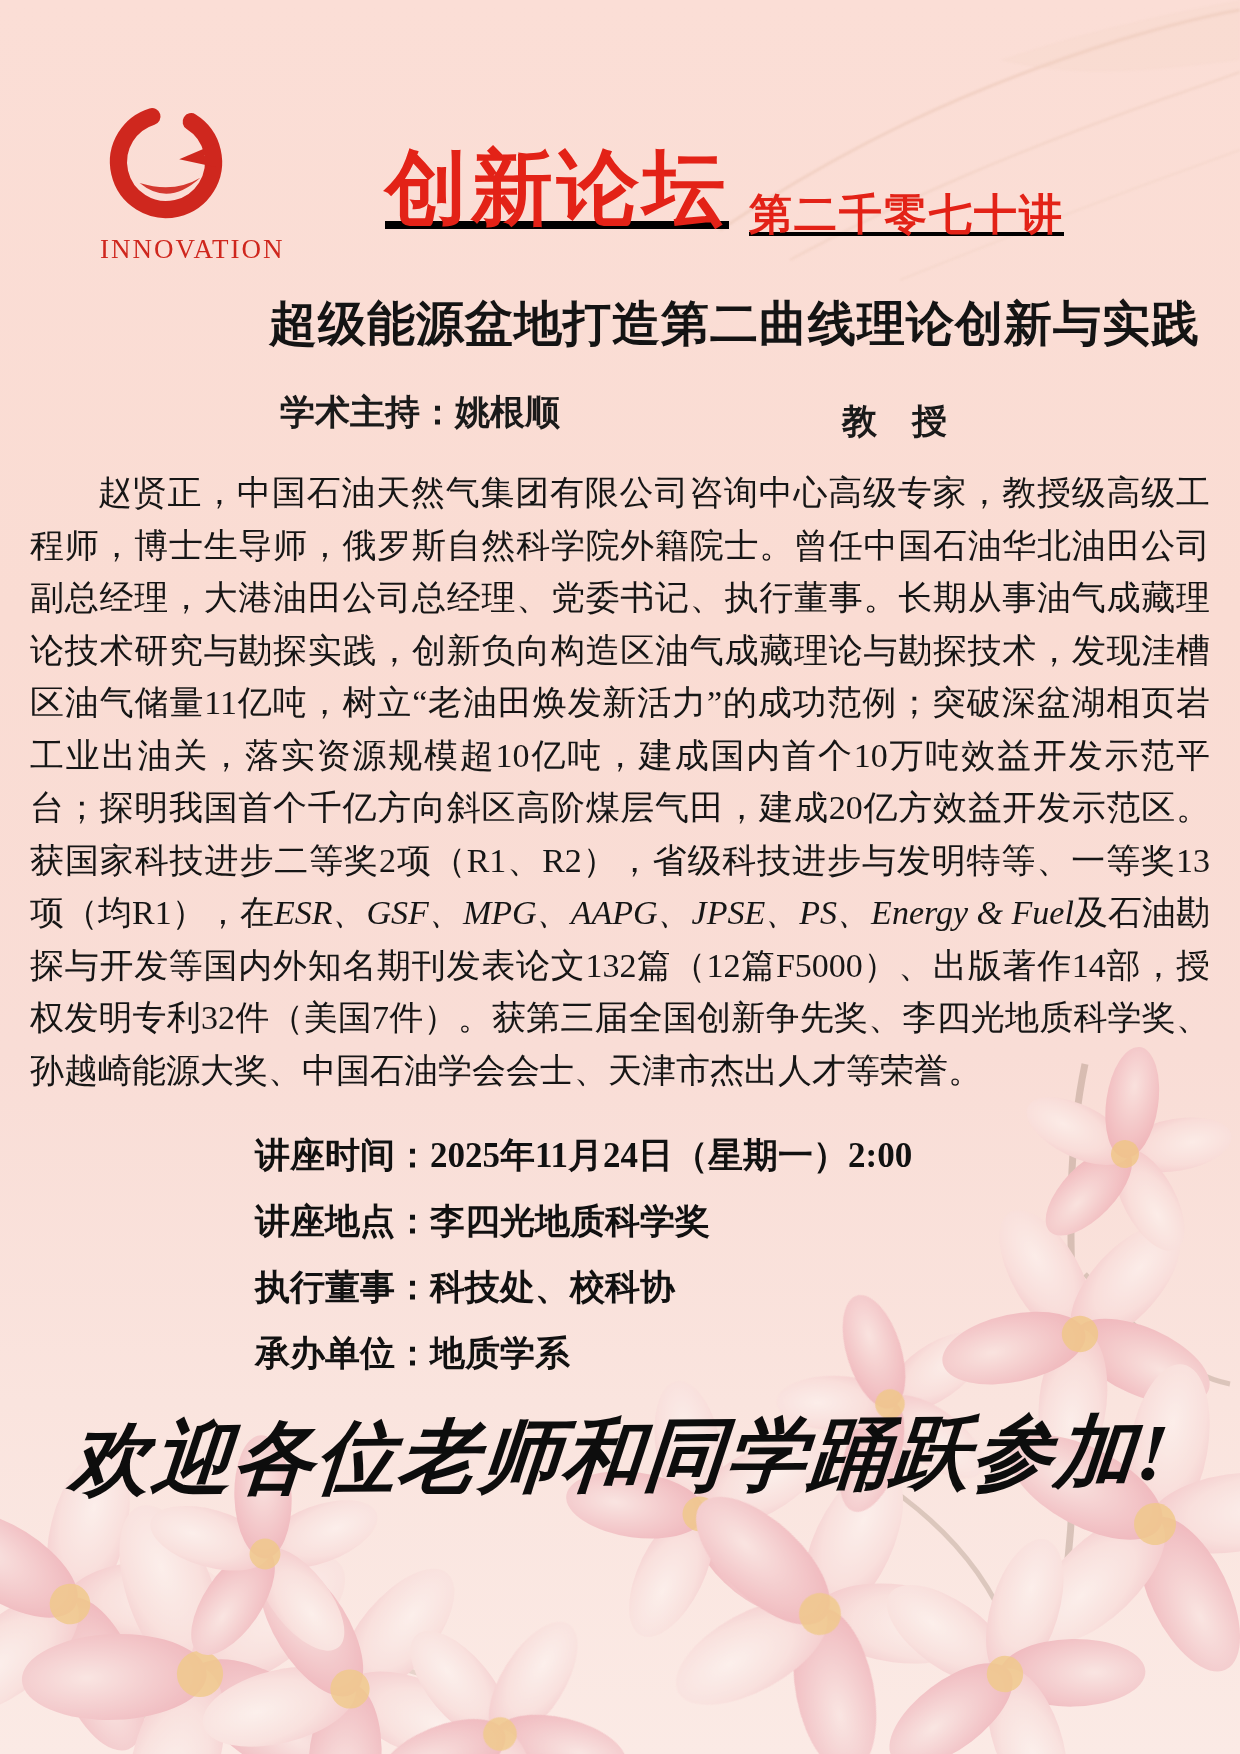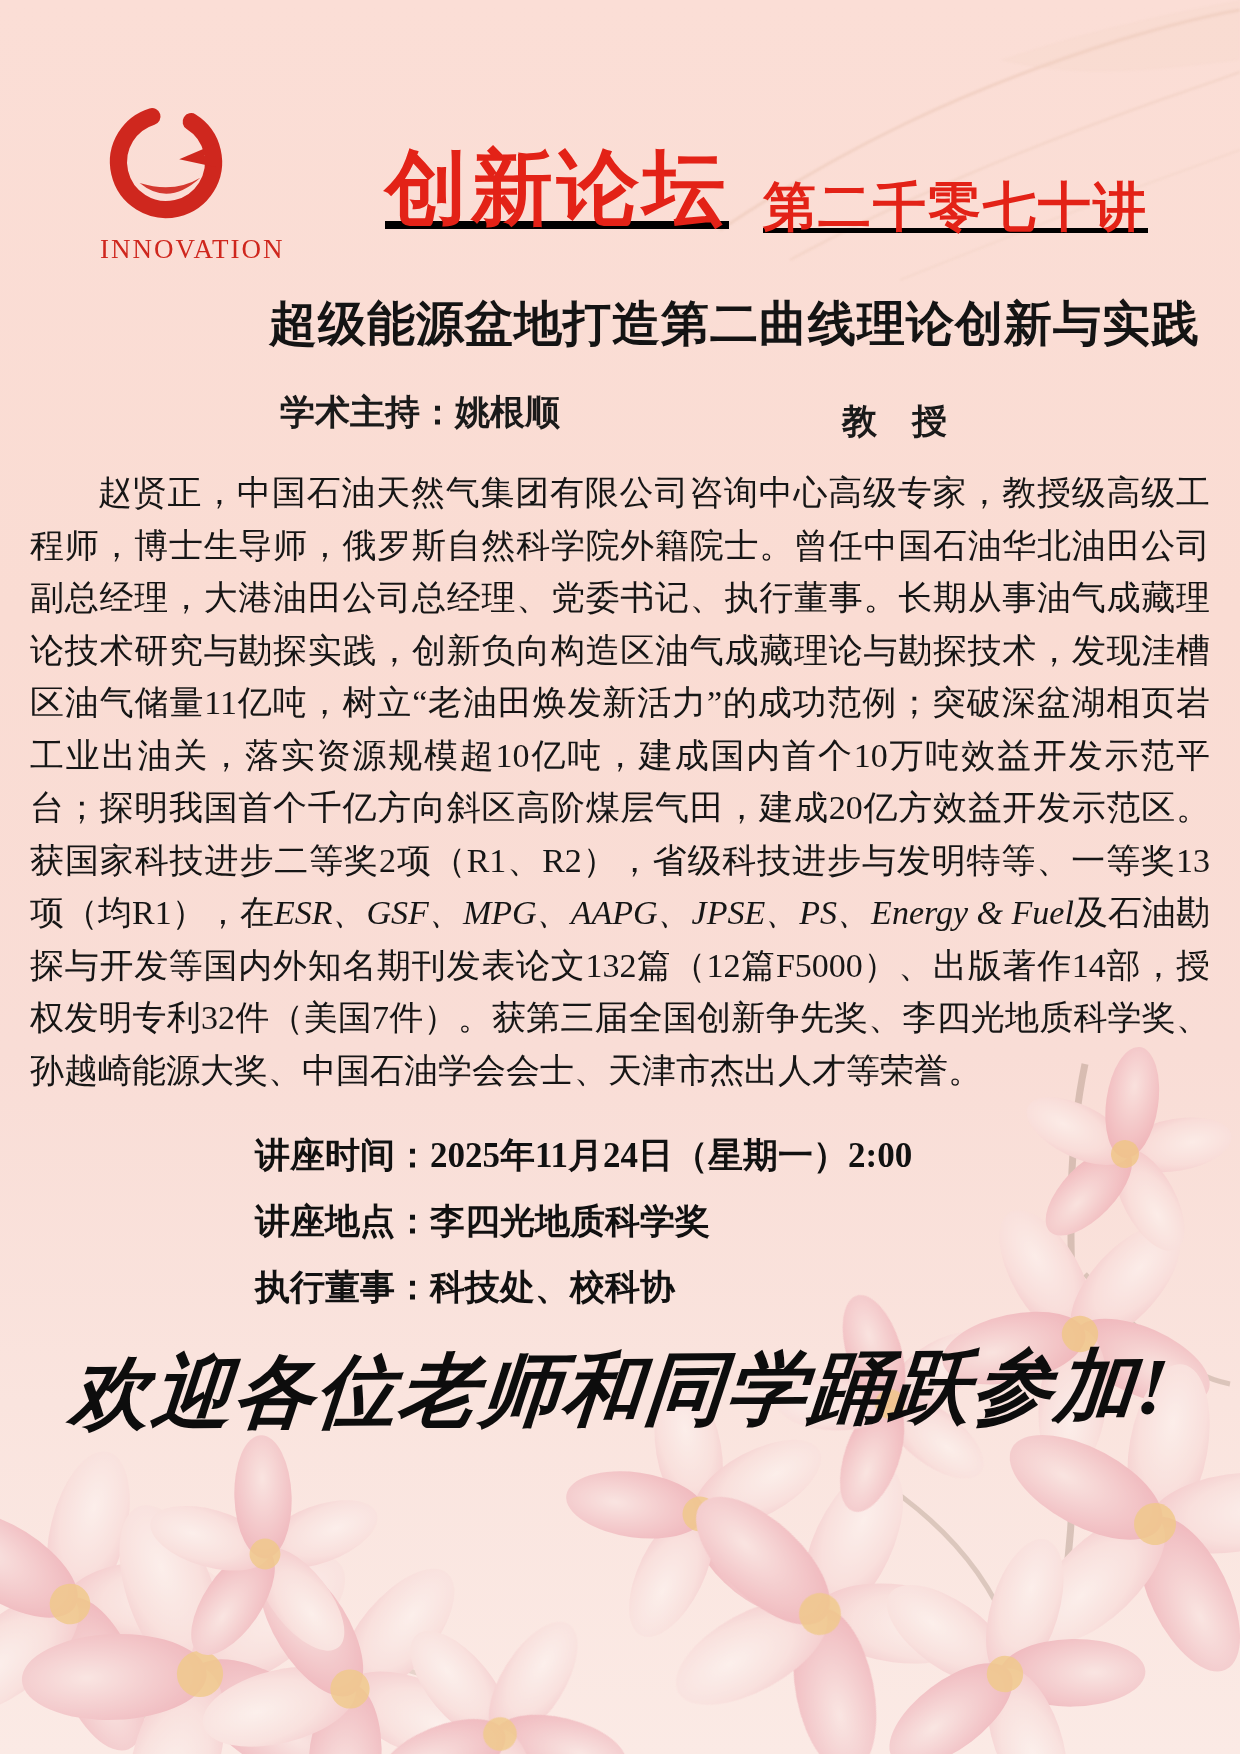--- a/index.html
+++ b/index.html
@@ -13,21 +13,21 @@
   .flowers{left:0;bottom:0;}
   .content{position:relative;z-index:2;}
 
   
   .header{display:flex;align-items:flex-start;padding:96px 0 0 100px;}
   .logo{width:215px;display:flex;flex-direction:column;align-items:flex-start;}
   .logo-text{color:#cf271e;font-size:27px;letter-spacing:2px;margin-top:6px;font-weight:400;}
   .forum-line{display:flex;align-items:flex-end;margin:38px 0 0 70px;text-decoration:underline;}
   .forum-title{color:#e32217;font-size:82px;font-weight:900;letter-spacing:4px;
     font-family:"Liberation Sans","DejaVu Sans",sans-serif;}
-  .lecture-no{color:#e32217;font-size:53px;font-weight:700;margin-left:34px;letter-spacing:2px;}
+  .lecture-no{color:#e32217;font-size:43px;font-weight:700;margin-left:20px;letter-spacing:2px;}
 
   
   .main-title{margin:30px 40px 0 40px;text-align:right;font-size:48px;font-weight:700;
     color:#141414;letter-spacing:1px;line-height:58px;}
 
   
   .speakers{margin:34px 0 0 280px;font-size:35px;font-weight:700;color:#1a1a1a;line-height:52px;}
   .speaker-line{position:relative;white-space:nowrap;}
   .host-title{position:absolute;left:562px;top:9px;}
   .gap{display:inline-block;width:18px;}
@@ -128,18 +128,21 @@
     <div class="details">
       <div class="detail-row">
         <span>讲座时间：</span><span>2025年11月24日（星期一）2:00</span>
       </div>
       <div class="detail-row">
         <span>讲座地点：</span><span>李四光地质科学奖</span>
       </div>
       <div class="detail-row">
         <span>执行董事：</span><span>科技处、校科协</span>
       </div>
+      <div class="detail-row">
+        <span>承办单位：</span><span>地质学系</span>
+      </div>
     </div>
 
     <div class="welcome">欢迎各位老师和同学踊跃参加!</div>
 
   </div>
 </div>
 
 </body></html>

